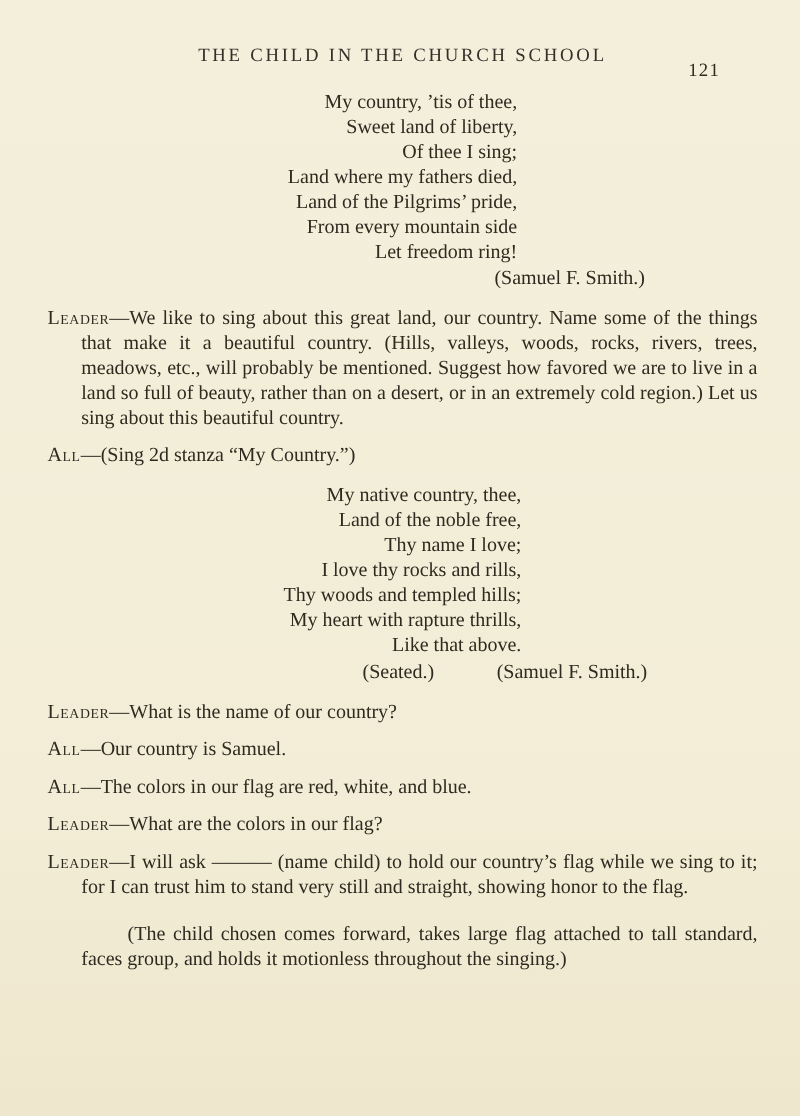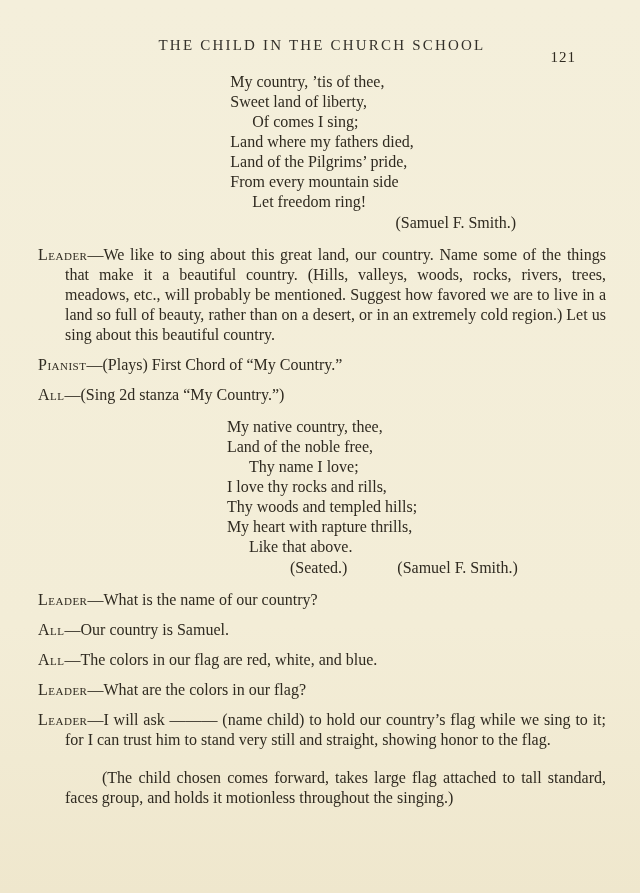--- a/index.html
+++ b/index.html
@@ -37,21 +37,21 @@
     top: 12px;
     font-size: 15px;
     letter-spacing: 1px;
   }
   .stanza-block { margin: 12px 0; }
   .stanza-lines {
     width: -moz-fit-content;
     width: fit-content;
     margin: 0 auto;
   }
-  .poem-line { white-space: nowrap; }
+  .poem-line { white-space: nowrap; text-align: right; }
   .poem-line.indent { padding-left: 22px; }
   .attribution-line {
     text-align: right;
     padding-right: 90px;
     margin-top: 1px;
   }
   .seated-attr-line {
     display: flex;
     margin-top: 1px;
   }
@@ -82,32 +82,31 @@
 
   <div class="running-header">
     <span class="header-title">THE CHILD IN THE CHURCH SCHOOL</span>
     <span class="page-number">121</span>
   </div>
 
   <div class="stanza-block">
     <div class="stanza-lines">
       <div class="poem-line">My country, ’tis of thee,</div>
       <div class="poem-line">Sweet land of liberty,</div>
-      <div class="poem-line indent">Of comes I sing;</div>
+      <div class="poem-line indent">Of thee I sing;</div>
       <div class="poem-line">Land where my fathers died,</div>
       <div class="poem-line">Land of the Pilgrims’ pride,</div>
       <div class="poem-line">From every mountain side</div>
       <div class="poem-line indent">Let freedom ring!</div>
     </div>
     <div class="attribution-line">(Samuel F. Smith.)</div>
   </div>
 
   <p class="para"><span class="speaker">Leader</span><span>—We like to sing about this great land, our country.  Name some of the things that make it a beautiful country.  (Hills, valleys, woods, rocks, rivers, trees, meadows, etc.,  will probably be mentioned.  Suggest how favored we are to live in a land so full of beauty, rather than on a desert, or in an extremely cold region.)  Let us sing about this beautiful country.</span></p>
 
-  <p class="para"><span class="speaker">Pianist</span><span>—(Plays)  First Chord of “My Country.”</span></p>
 
   <p class="para"><span class="speaker">All</span><span>—(Sing 2d stanza “My Country.”)</span></p>
 
   <div class="stanza-block">
     <div class="stanza-lines">
       <div class="poem-line">My native country, thee,</div>
       <div class="poem-line">Land of the noble free,</div>
       <div class="poem-line indent">Thy name I love;</div>
       <div class="poem-line">I love thy rocks and rills,</div>
       <div class="poem-line">Thy woods and templed hills;</div>

